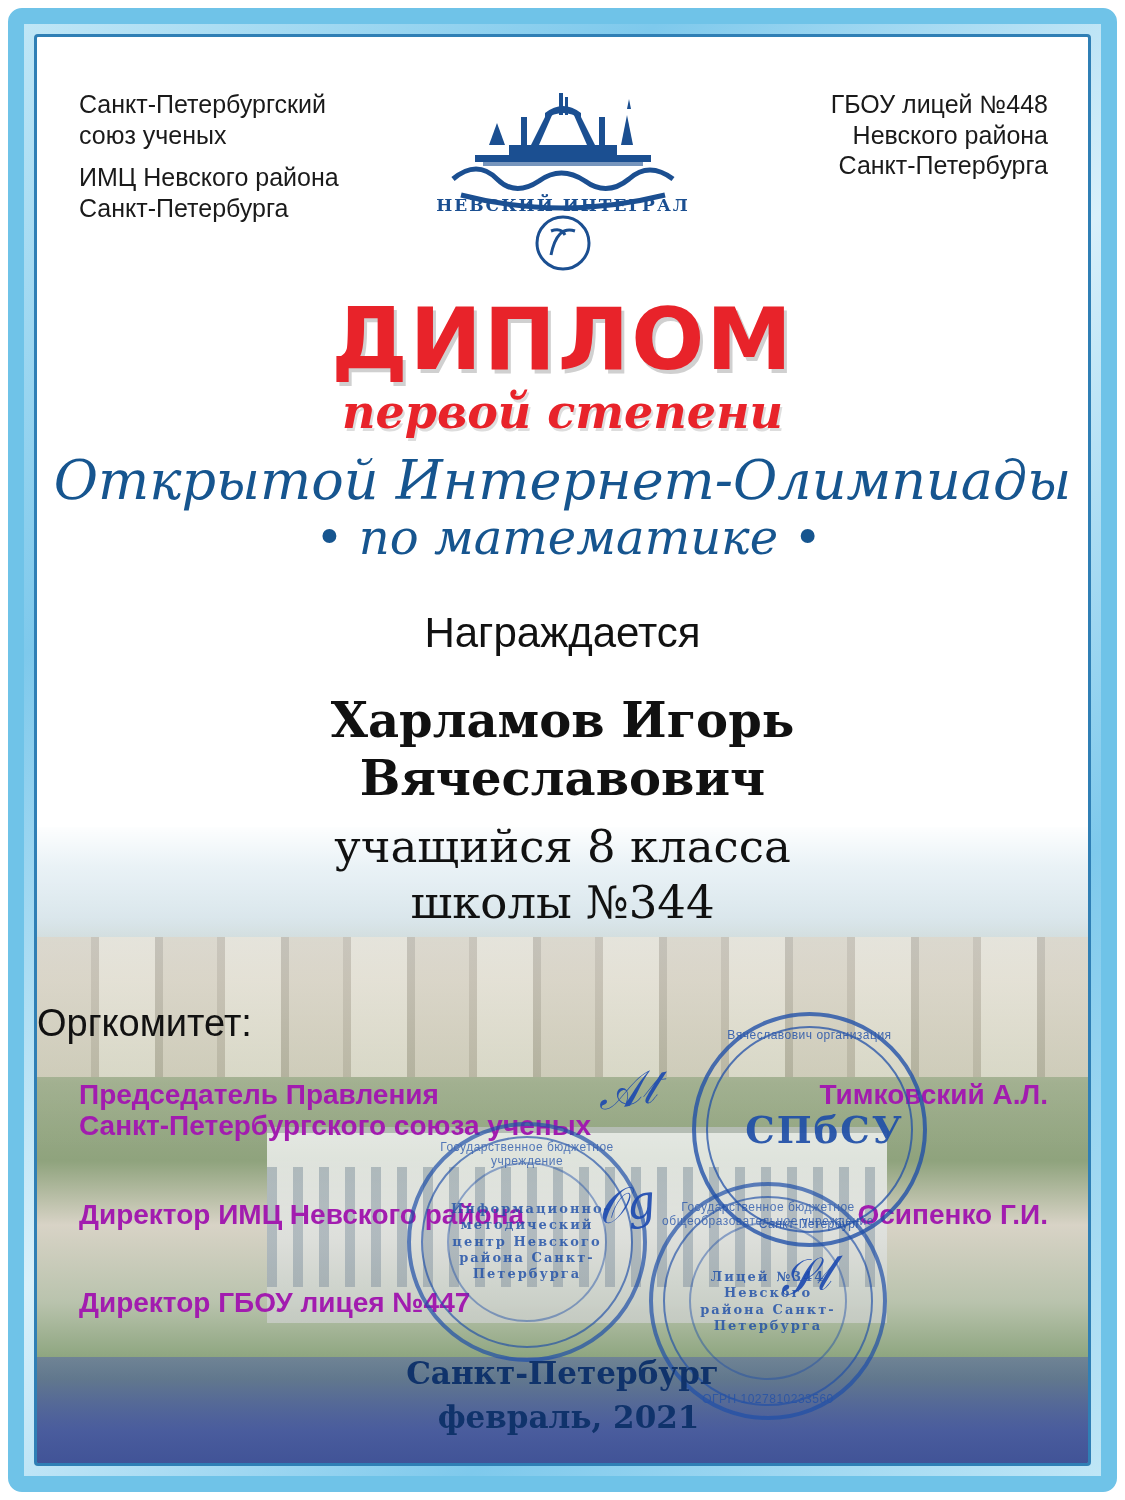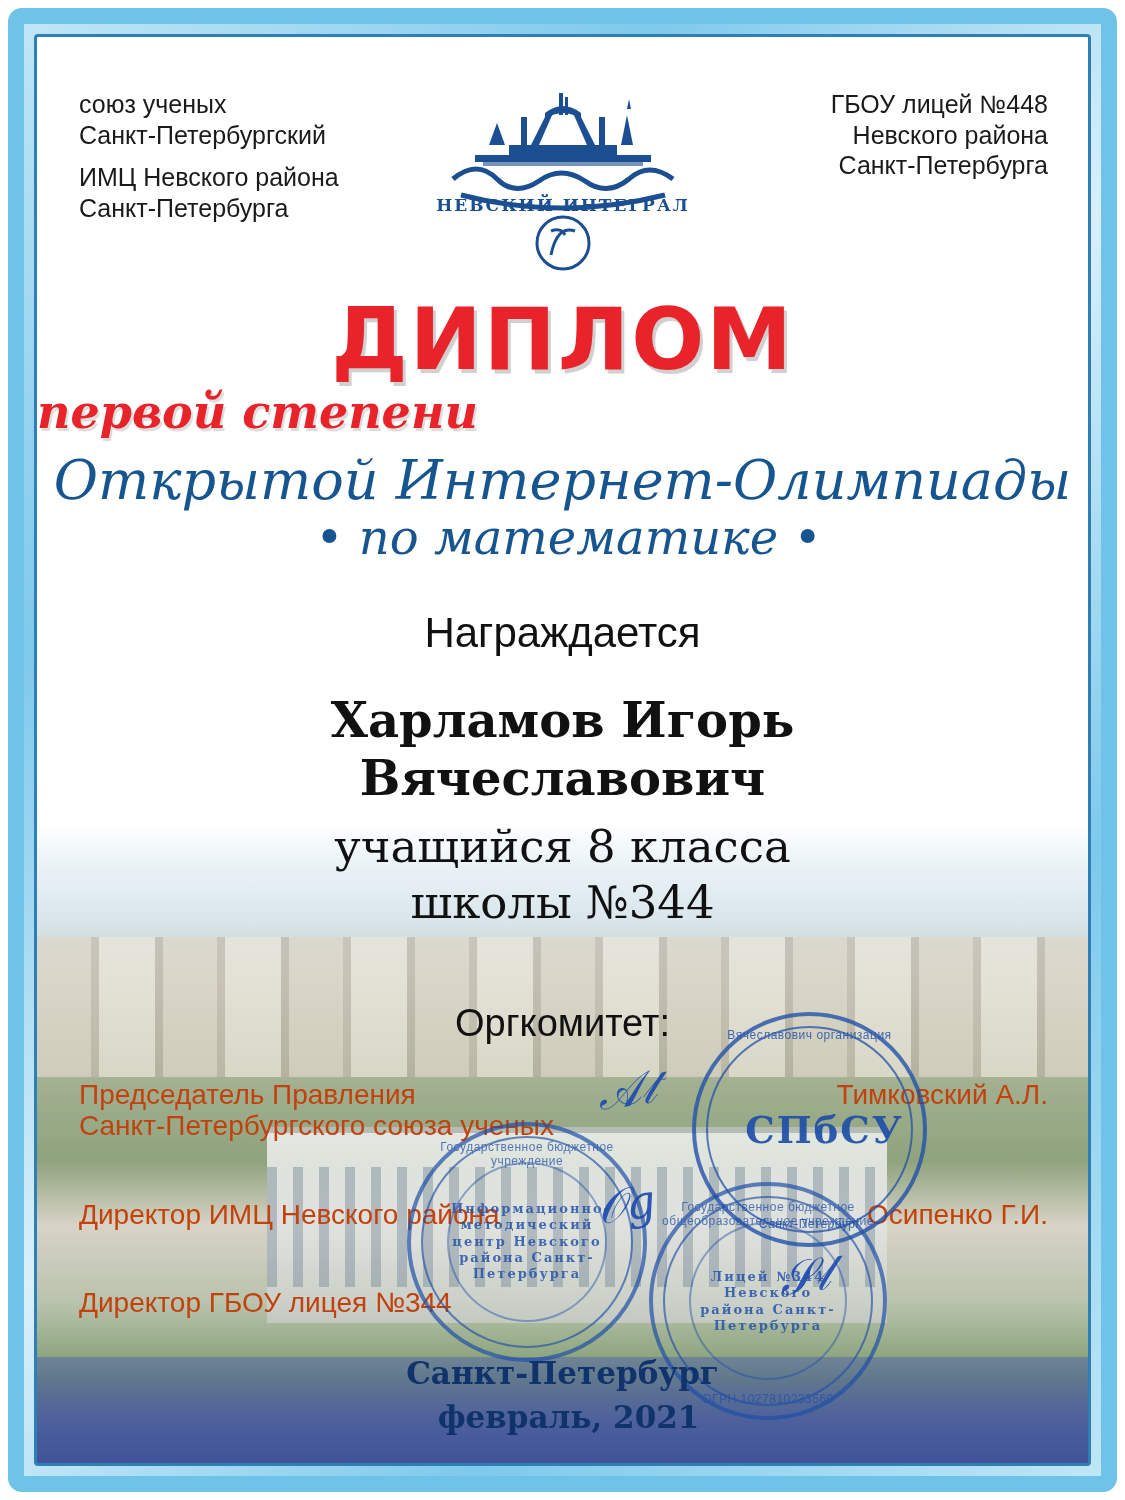--- a/index.html
+++ b/index.html
@@ -139,20 +139,21 @@
     font-family: "DejaVu Sans", sans-serif;
     font-weight: bold;
     font-size: 86px;
     letter-spacing: 2px;
     color: #e8232a;
     text-shadow: 3px 4px 0 rgba(150,150,150,.45);
   }
   .degree-title {
     position: absolute;
     left: 0; right: 0; top: 348px;
+    text-align: center;
     font-family: "DejaVu Serif", serif;
     font-style: italic;
     font-weight: bold;
     font-size: 46px;
     color: #e8232a;
     text-shadow: 2px 3px 0 rgba(170,170,170,.40);
   }
   .olymp-line1 {
     position: absolute;
     left: 0; right: 0; top: 412px;
@@ -199,32 +200,33 @@
     font-family: "DejaVu Serif", serif;
     font-size: 45px;
     line-height: 1.25;
     color: #111;
   }
 
   
   .committee-label {
     position: absolute;
     left: 0; right: 0; top: 965px;
-    text-align: center;
+    text-align: left;
     font-size: 38px;
     color: #111;
   }
   .sig-row {
     position: absolute;
     left: 42px; right: 40px;
     display: flex;
     justify-content: space-between;
     align-items: flex-start;
     font-size: 28px;
-    color: #c2410c;
+    color: #a21caf;
+    font-weight: bold;
   }
   .sig-row .role { line-height: 1.12; text-align: left; max-width: 620px;}
   .sig-row .who { text-align: right; white-space: nowrap; }
   .sig-1 { top: 1042px; }
   .sig-2 { top: 1162px; }
   .sig-3 { top: 1250px; }
 
   
   .place {
     position: absolute;
@@ -327,22 +329,22 @@
 
     <div class="photo">
       <div class="photo-buildings"></div>
       <div class="photo-school"></div>
       <div class="photo-bottom-band"></div>
     </div>
 
     <div class="header">
       <div class="hdr-left">
         <div class="blk">
+          <div>Санкт-Петербургский</div>
           <div>союз ученых</div>
-          <div>Санкт-Петербургский</div>
         </div>
         <div class="blk">
           <div>ИМЦ Невского района</div>
           <div>Санкт-Петербурга</div>
         </div>
       </div>
 
       <div class="emblem">
         <svg viewBox="0 0 300 200" width="300" height="200" aria-hidden="true">
 
@@ -402,21 +404,21 @@
       </div>
       <div class="who">Тимковский А.Л.</div>
     </div>
 
     <div class="sig-row sig-2">
       <div class="role">Директор ИМЦ Невского района</div>
       <div class="who">Осипенко Г.И.</div>
     </div>
 
     <div class="sig-row sig-3">
-      <div class="role">Директор ГБОУ лицея №344</div>
+      <div class="role">Директор ГБОУ лицея №447</div>
     </div>
 
     <div class="stamp stamp-spbsu">
       <div class="ring"></div>
       <div class="ring2"></div>
       <div class="center-text">СПбСУ</div>
       <div class="arc" style="top:16px;">Вячеславович организация</div>
       <div class="arc" style="bottom:16px;">Санкт-Петербург</div>
     </div>
 

